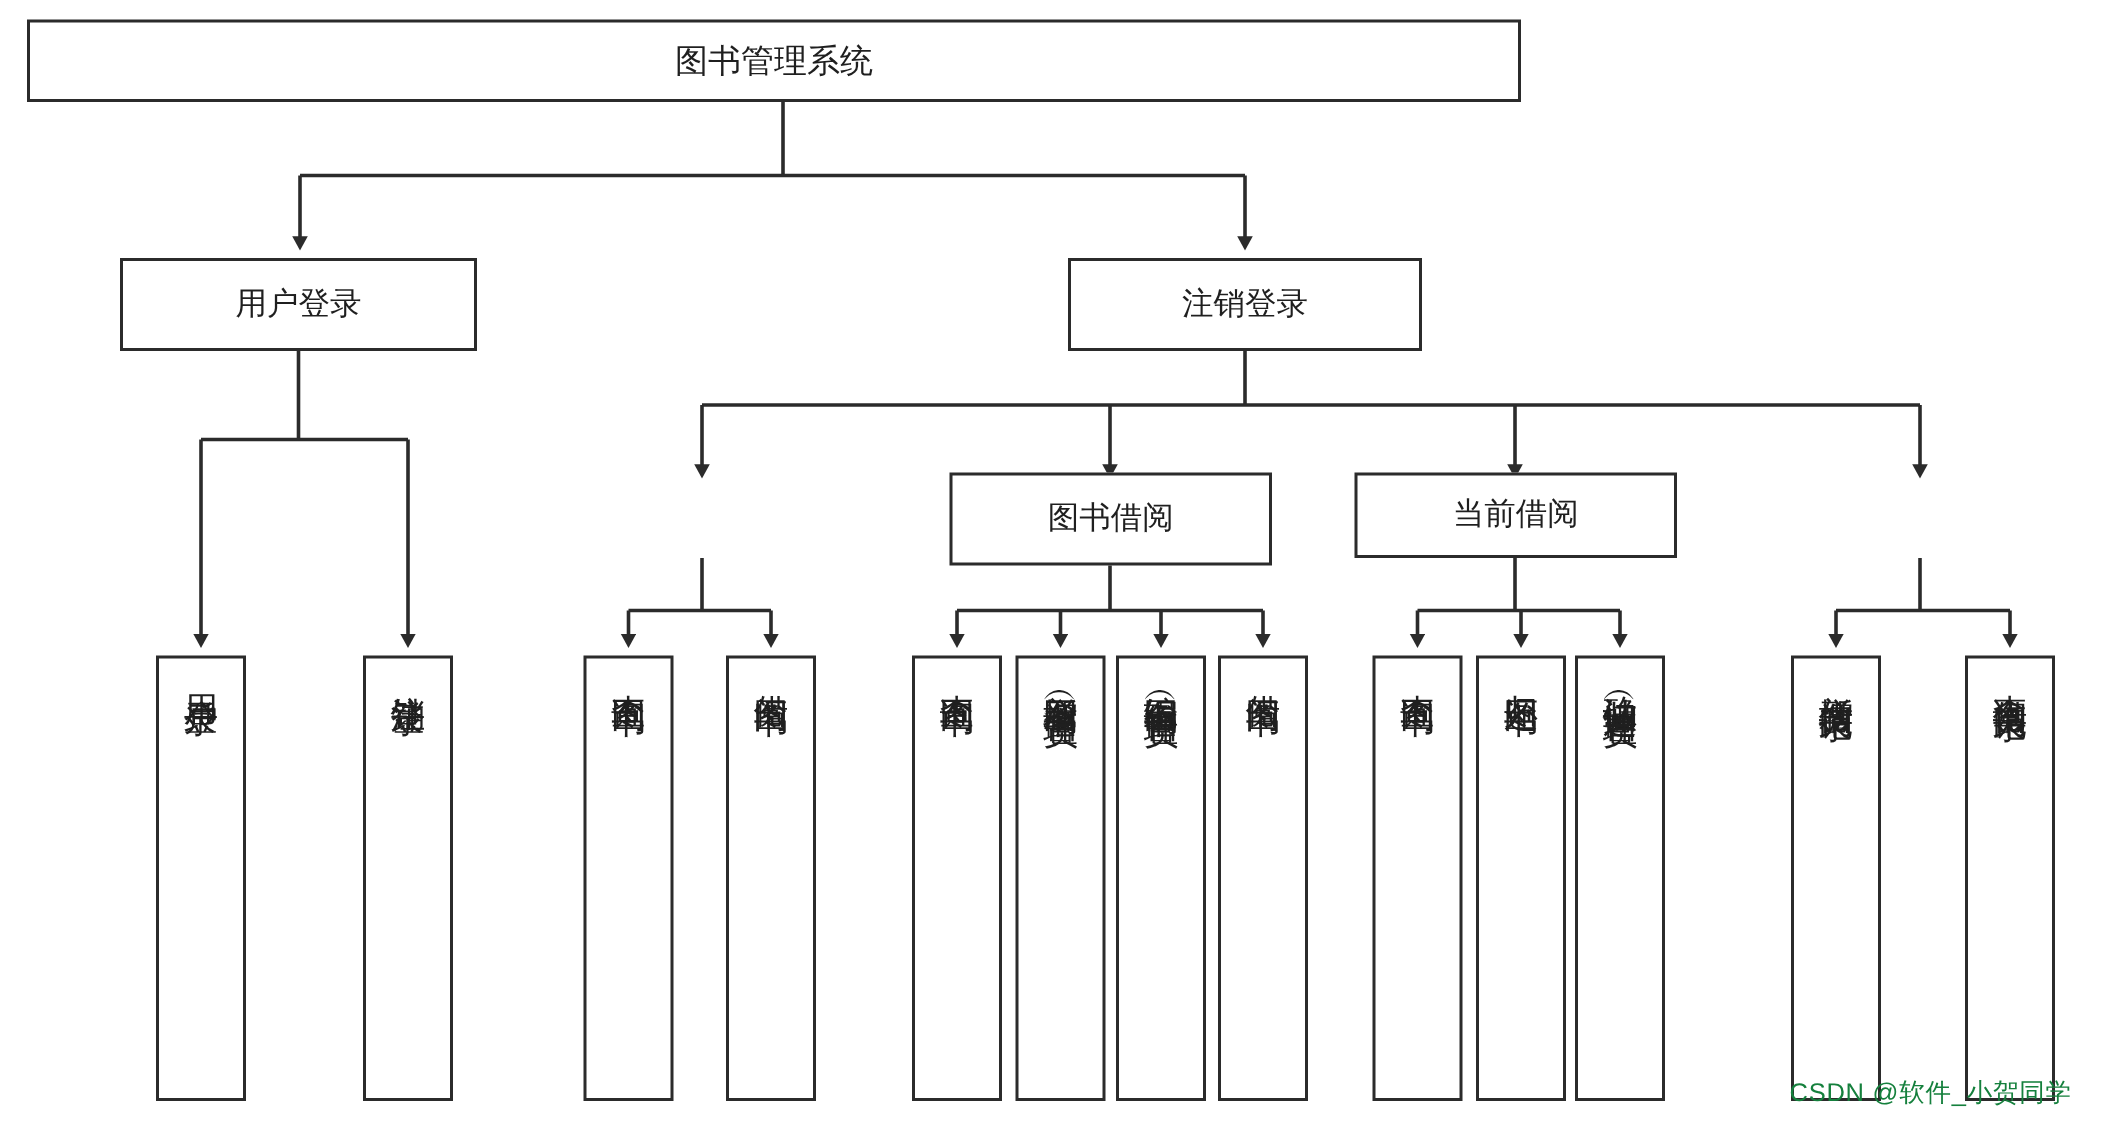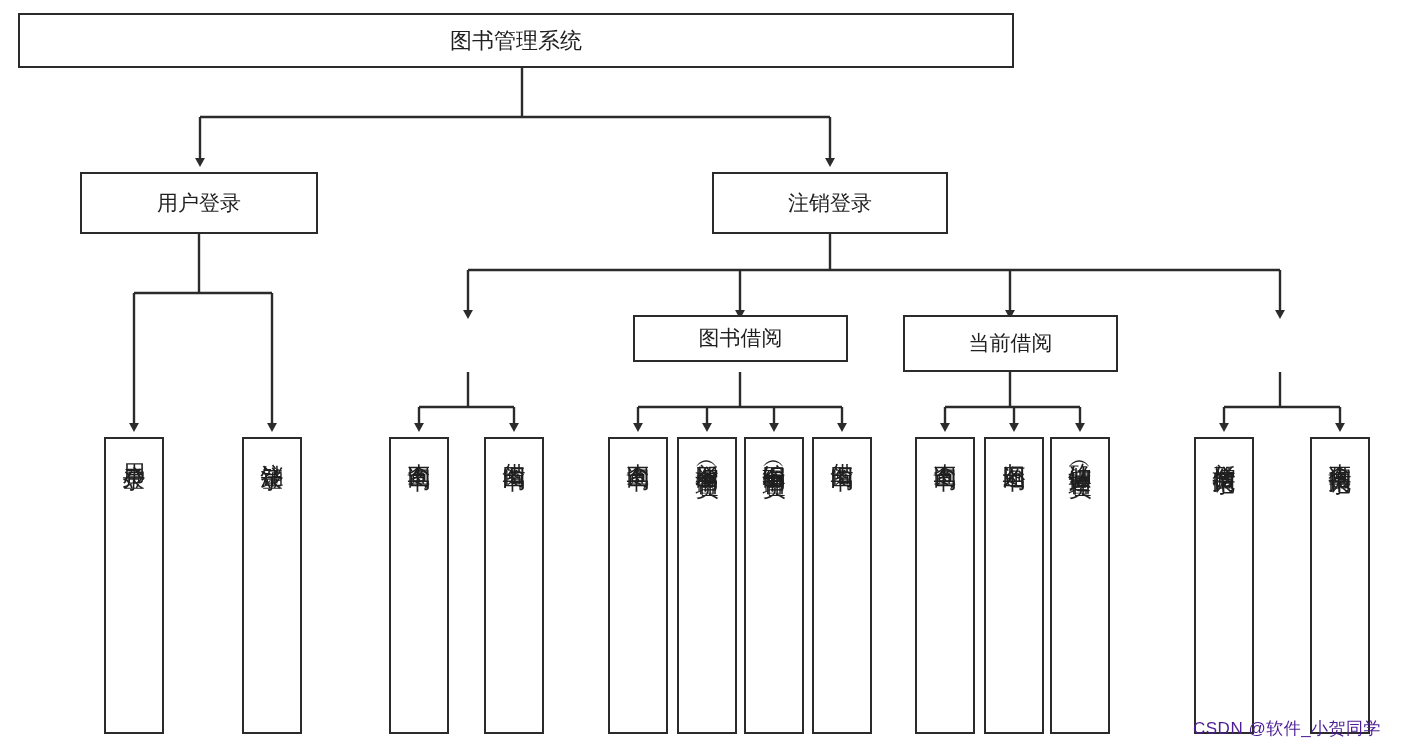--- a/index.html
+++ b/index.html
@@ -53,21 +53,21 @@
   .node.vert .label {
     writing-mode: vertical-rl;
     text-orientation: upright;
     font-size: 23px;
     letter-spacing: 2px;
   }
   .node.root .label { font-size: 22px; }
   .watermark {
     position: absolute;
     font-size: 17px;
-    color: #4c1d95;
+    color: #15803d;
     white-space: nowrap;
     letter-spacing: 0.5px;
   }
 </style>
 </head>
 <body>
 
 <div id="canvas">
 
   <svg id="svg-layer" viewBox="0 0 1405 747" xmlns="http://www.w3.org/2000/svg">
@@ -124,21 +124,21 @@
     <span class="label">图书管理系统</span>
   </div>
 
   <div class="node horiz" style="left:80px; top:172px; width:238px; height:62px;">
     <span class="label">用户登录</span>
   </div>
   <div class="node horiz" style="left:712px; top:172px; width:236px; height:62px;">
     <span class="label">注销登录</span>
   </div>
 
-  <div class="node horiz" style="left:633px; top:315px; width:215px; height:47px;">
+  <div class="node horiz" style="left:633px; top:315px; width:215px; height:62px;">
     <span class="label">图书借阅</span>
   </div>
   <div class="node horiz" style="left:903px; top:315px; width:215px; height:57px;">
     <span class="label">当前借阅</span>
   </div>
 
   <div class="node vert" style="left:104px; top:437px; width:60px; height:297px;">
     <span class="label">用户登录</span>
   </div>
   <div class="node vert" style="left:242px; top:437px; width:60px; height:297px;">

